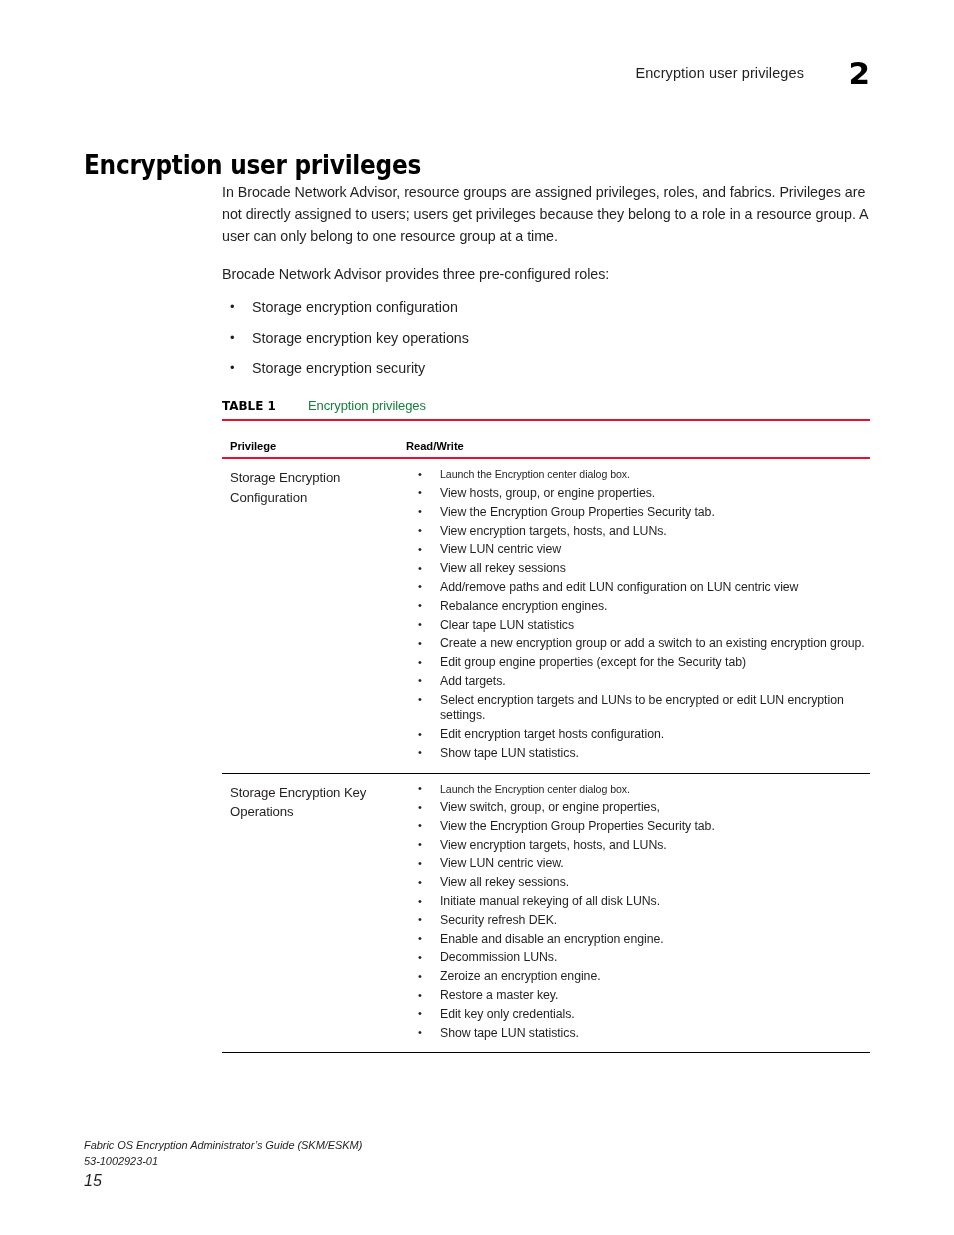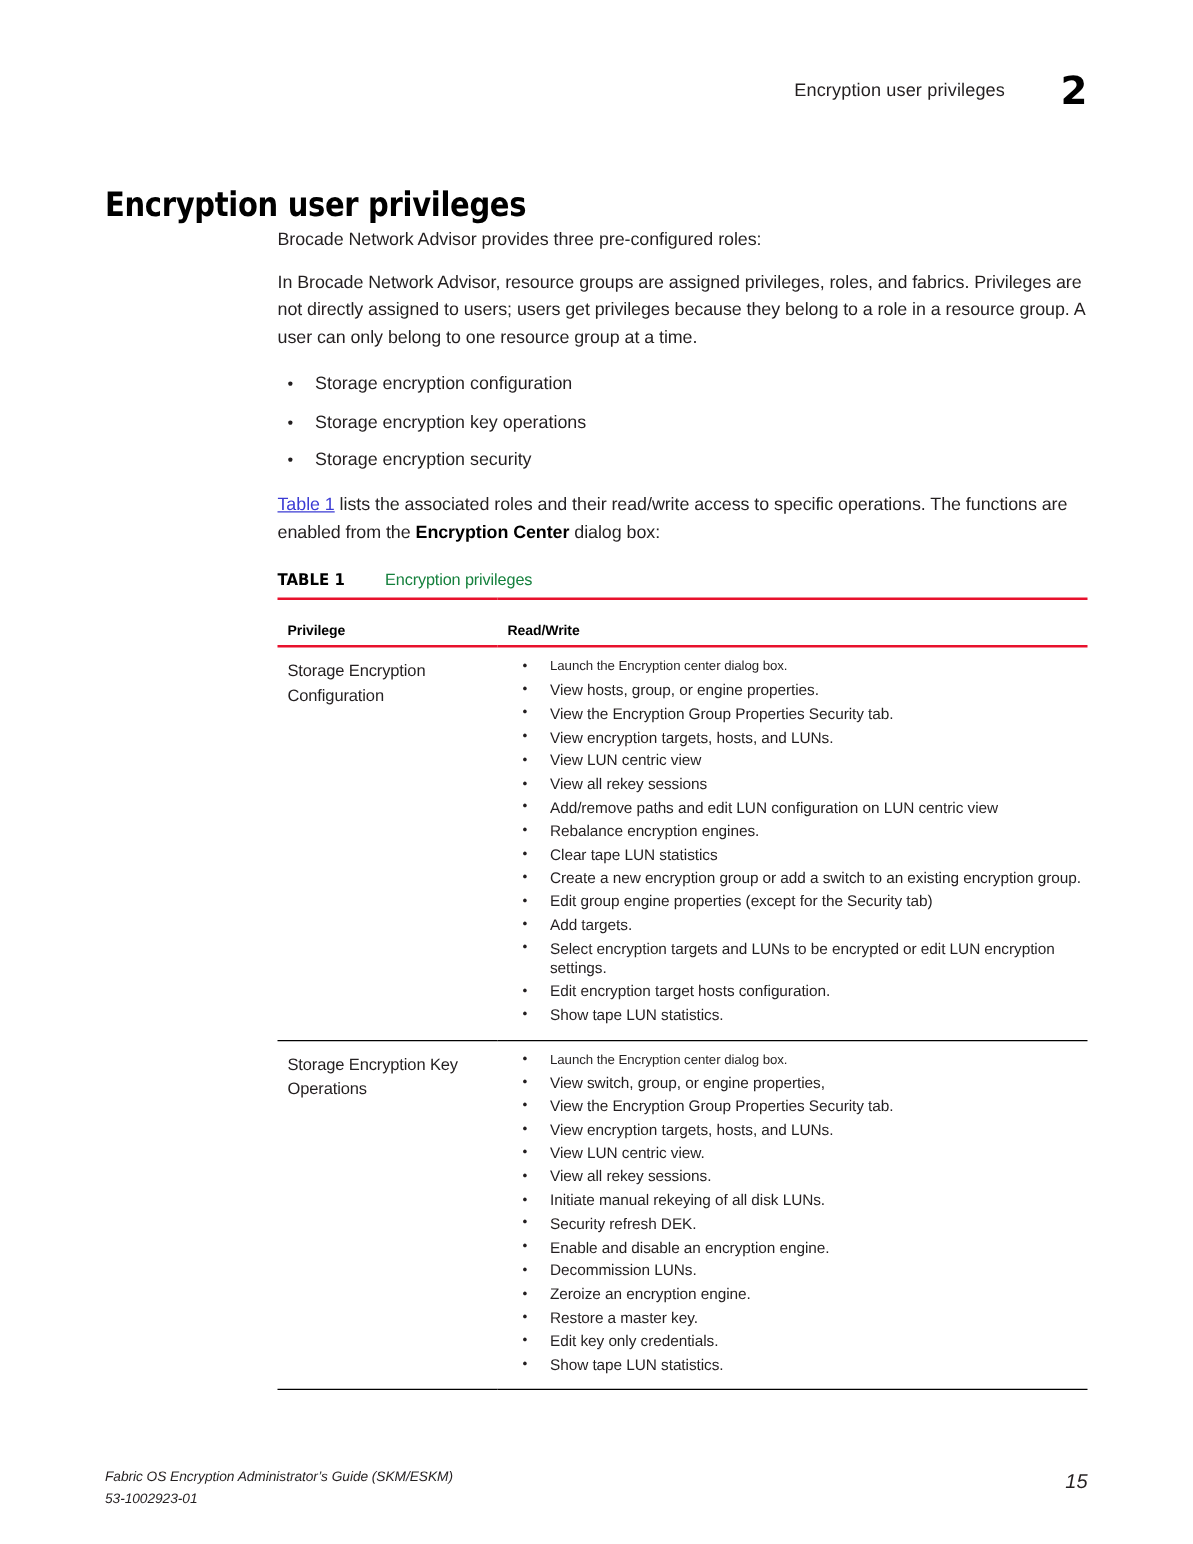--- a/index.html
+++ b/index.html
@@ -204,24 +204,25 @@
   ul.ops-list li.small-first {
     font-size: 10.6px;
     line-height: 1.45;
   }
 
   
   .page-footer {
     position: absolute;
     left: 84px;
     right: 84px;
-    bottom: 28px;
+    bottom: 42px;
     display: flex;
     align-items: flex-start;
     justify-content: space-between;
+    flex-direction: column;
   }
   .footer-left {
     font-size: 11px;
     font-style: italic;
     color: #231f20;
     line-height: 1.48;
     letter-spacing: -0.05px;
   }
   .footer-page-number {
     font-size: 16px;
@@ -237,40 +238,39 @@
 
   <div class="page-header">
     <div class="header-chapter-title">Encryption user privileges</div>
     <div class="header-chapter-number">2</div>
   </div>
 
   <h1 class="section-heading">Encryption user privileges</h1>
 
   <div class="content">
 
+    <p class="body-para">In Brocade Network Advisor, resource groups are assigned privileges, roles, and fabrics. Privileges are not directly assigned to users; users get privileges because they belong to a role in a resource group. A user can only belong to one resource group at a time.</p>
+
     <p class="body-para tight">Brocade Network Advisor provides three pre-configured roles:</p>
-
-    <p class="body-para">In Brocade Network Advisor, resource groups are assigned privileges, roles, and fabrics. Privileges are not directly assigned to users; users get privileges because they belong to a role in a resource group. A user can only belong to one resource group at a time.</p>
 
     <ul class="role-list">
       <li>
         <span class="bullet-dot">•</span>
         <span>Storage encryption configuration</span>
       </li>
       <li>
         <span class="bullet-dot">•</span>
         <span>Storage encryption key operations</span>
       </li>
       <li>
         <span class="bullet-dot">•</span>
         <span>Storage encryption security</span>
       </li>
     </ul>
 
-    <p class="body-para"><a class="link-ref" href="#table-1">Table 1</a><span> lists the associated roles and their read/write access to specific operations. The functions are enabled from the </span><span class="bold-ui">Encryption Center</span><span> dialog box:</span></p>
 
     <div class="table-block" id="table-1">
 
       <div class="table-caption-row">
         <span class="table-caption-label">TABLE 1</span>
         <span class="table-caption-title">Encryption privileges</span>
       </div>
 
       <table class="privileges">
         <colgroup>

